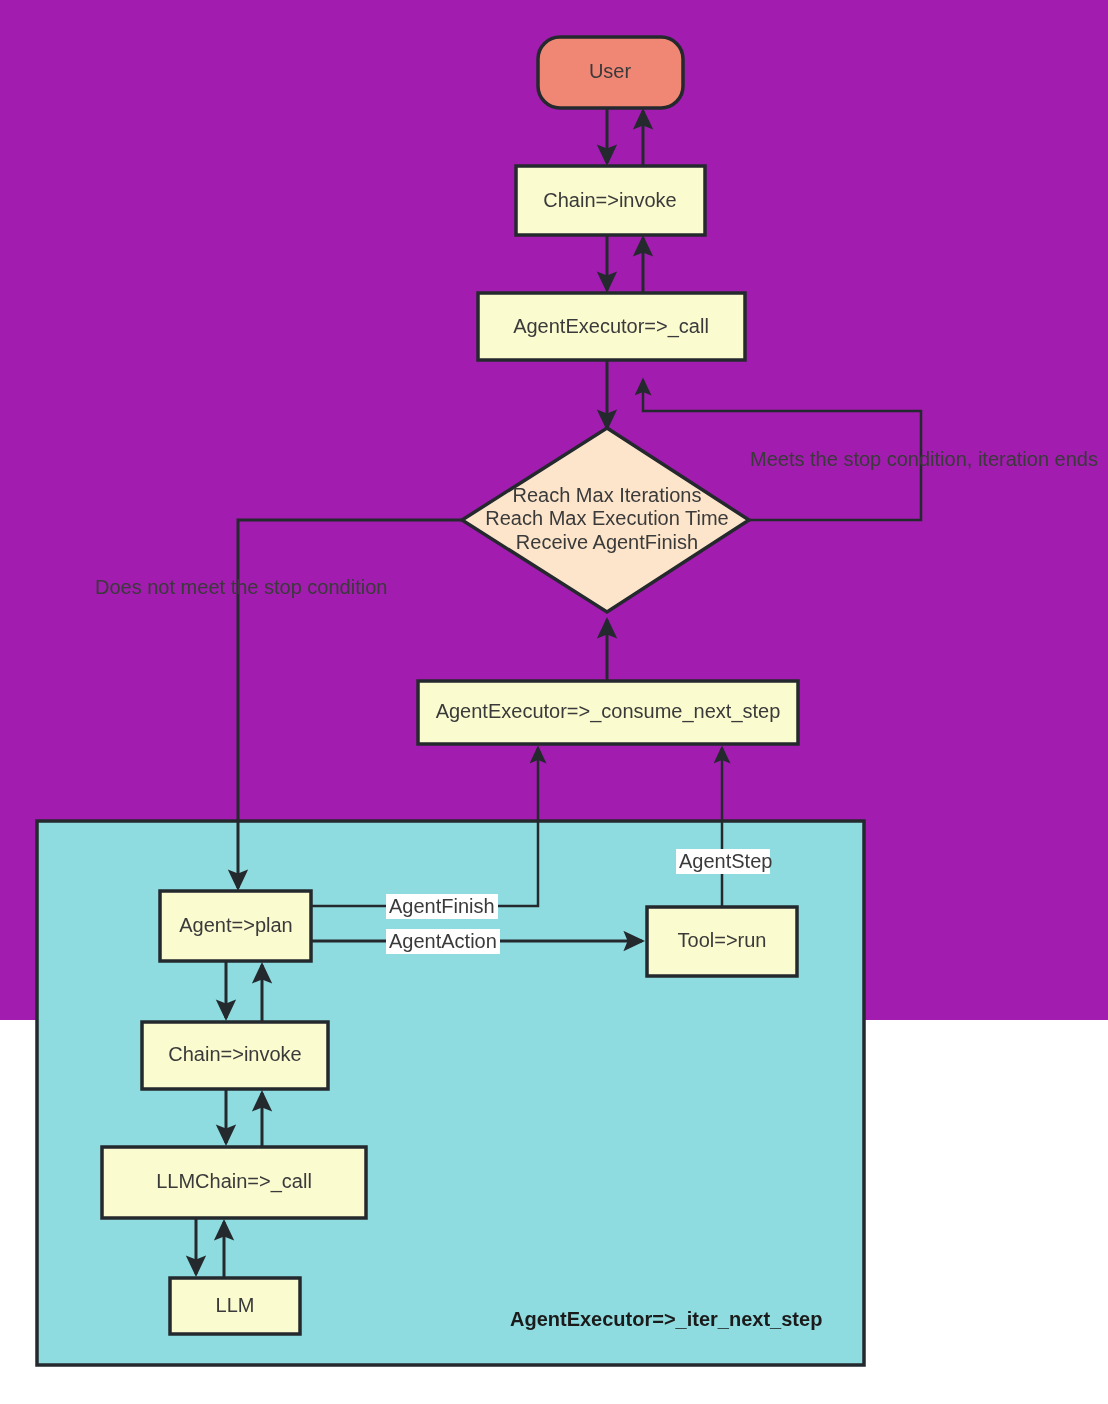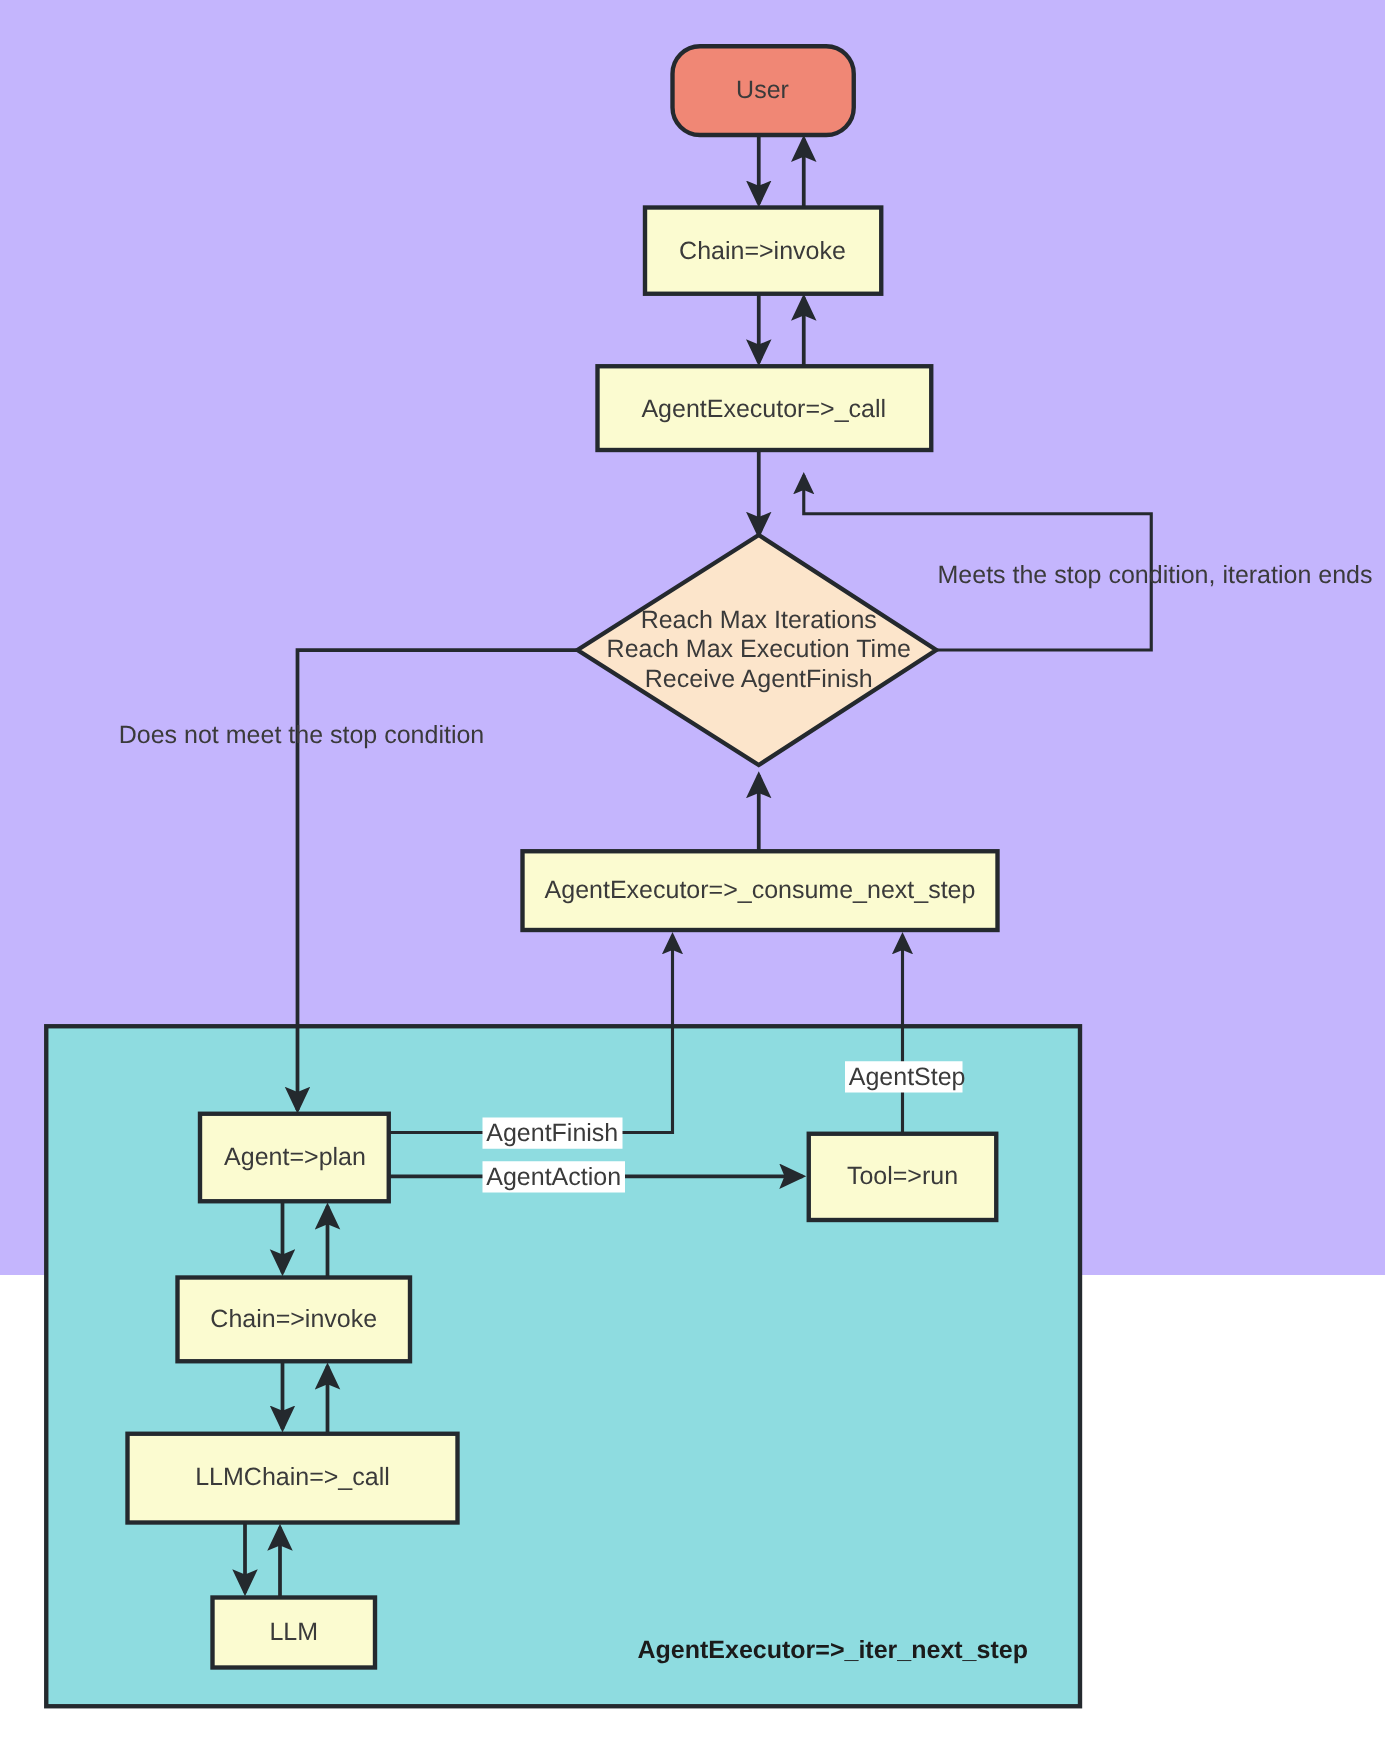--- a/index.html
+++ b/index.html
@@ -11,21 +11,21 @@
   body {
     width: 1108px;
     height: 1404px;
     font-family: "Liberation Sans", sans-serif;
     overflow: hidden;
   }
   #canvas {
     position: relative;
     width: 1108px;
     height: 1020px;
-    background: #c4b5fd;
+    background: #a21caf;
   }
   svg.layer {
     position: absolute;
     top: 0;
     left: 0;
     width: 1108px;
     height: 1404px;
   }
   .edge {
     stroke: #24292e;

